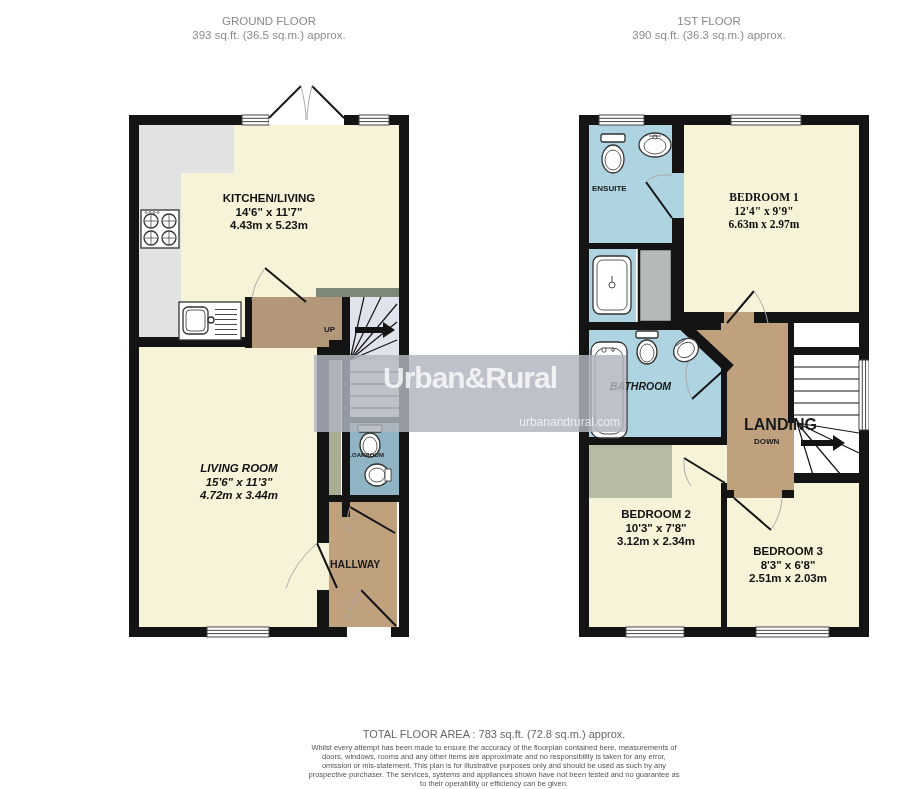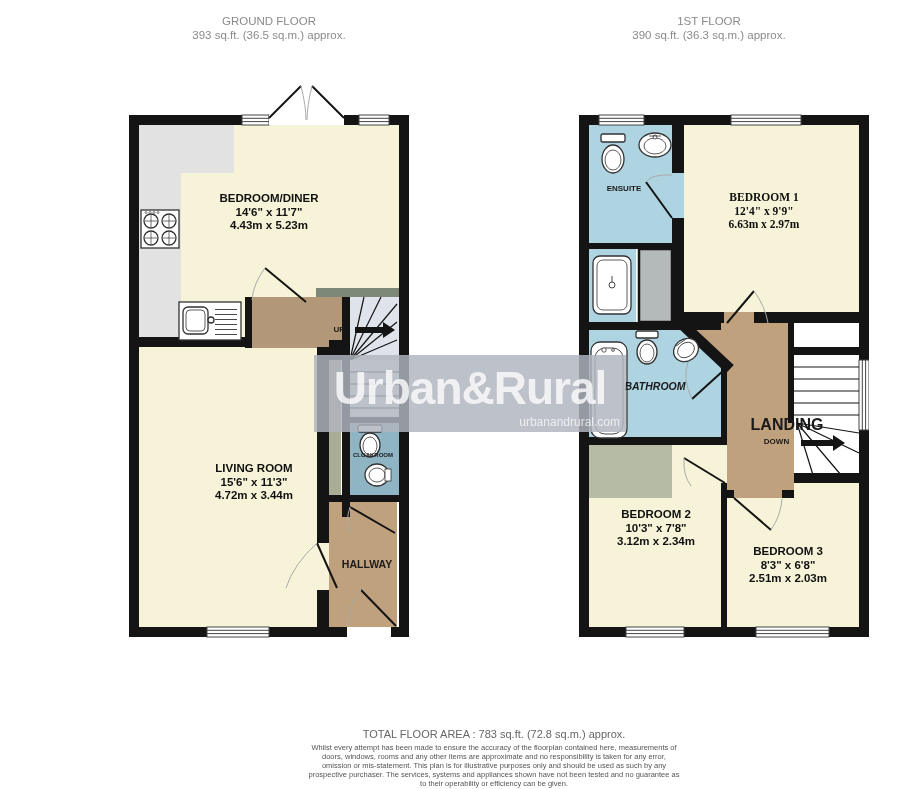--- a/index.html
+++ b/index.html
@@ -1,25 +1,25 @@
 <!DOCTYPE html>
 <html><head>
 <meta charset="utf-8">
 <style>
   html,body{margin:0;padding:0;background:#ffffff;}
   body{font-family:"Liberation Sans", sans-serif;}
   #stage{position:relative;width:900px;height:789px;background:#fff;overflow:hidden;margin-left:44px;}
   .hdr{position:absolute;text-align:center;color:#8a8a8a;font-size:11.5px;line-height:14px;}
   .plan-svg{position:absolute;}
   .room-label{position:absolute;text-align:center;color:#101010;font-weight:bold;font-size:11.5px;line-height:13.5px;}
-  .small-label{position:absolute;text-align:center;color:#1a1a1a;font-weight:bold;}
+  .small-label{position:absolute;color:#1a1a1a;font-weight:bold;}
   .watermark{position:absolute;left:270px;top:355px;width:312px;height:77px;
     background:rgba(176,181,190,0.83);}
   .watermark .brand{position:absolute;left:0;right:0;top:6px;text-align:center;
-    font-size:46px;font-weight:bold;letter-spacing:-1px;color:rgba(255,255,255,0.78);white-space:nowrap;}
+    font-size:30px;font-weight:bold;letter-spacing:-1px;color:rgba(255,255,255,0.78);white-space:nowrap;}
   .watermark .site{position:absolute;right:6px;bottom:3px;font-size:12px;color:rgba(255,255,255,0.72);}
   .footer{position:absolute;left:0;top:728px;width:900px;text-align:center;}
   .footer .total{font-size:11px;color:#666;margin-bottom:3px;}
   .footer .disc{width:372px;margin:0 auto;font-size:7.5px;line-height:9px;color:#555;}
 </style>
 </head>
 <body>
 
 <div id="stage">
 
@@ -251,25 +251,25 @@
       <ellipse cx="68" cy="275" rx="7" ry="9" stroke-width="0.8"></ellipse>
     </g>
     <g fill="#fff" stroke="#333" stroke-width="1.3" transform="rotate(-35 107 272)">
       <ellipse cx="107" cy="272" rx="13" ry="11"></ellipse>
       <ellipse cx="107" cy="272" rx="9" ry="7" stroke-width="0.8"></ellipse>
       <path d="M101,263 L113,263" stroke-width="0.8"></path>
     </g>
   </svg>
 
   <div class="room-label" style="left:145px;top:192px;width:160px;">
-    <div>BEDROOM/DINER</div>
+    <div>KITCHEN/LIVING</div>
     <div>14'6"  x 11'7"</div>
     <div>4.43m  x 5.23m</div>
   </div>
-  <div class="room-label" style="left:130px;top:462px;width:160px;">
+  <div class="room-label" style="left:115px;top:462px;width:160px;font-style:italic;">
     <div>LIVING ROOM</div>
     <div>15'6"  x 11'3"</div>
     <div>4.72m  x 3.44m</div>
   </div>
   <div class="small-label" style="left:280px;top:325px;width:30px;font-size:8px;">UP</div>
   <div class="small-label" style="left:300px;top:452px;width:58px;font-size:6px;">CLOAKROOM</div>
   <div class="small-label" style="left:286px;top:558px;width:74px;font-size:10.5px;">HALLWAY</div>
 
   <div class="small-label" style="left:548px;top:184px;width:64px;font-size:8px;">ENSUITE</div>
   <div class="room-label" style="left:640px;top:191px;width:160px;font-family:Liberation Serif, serif;">

